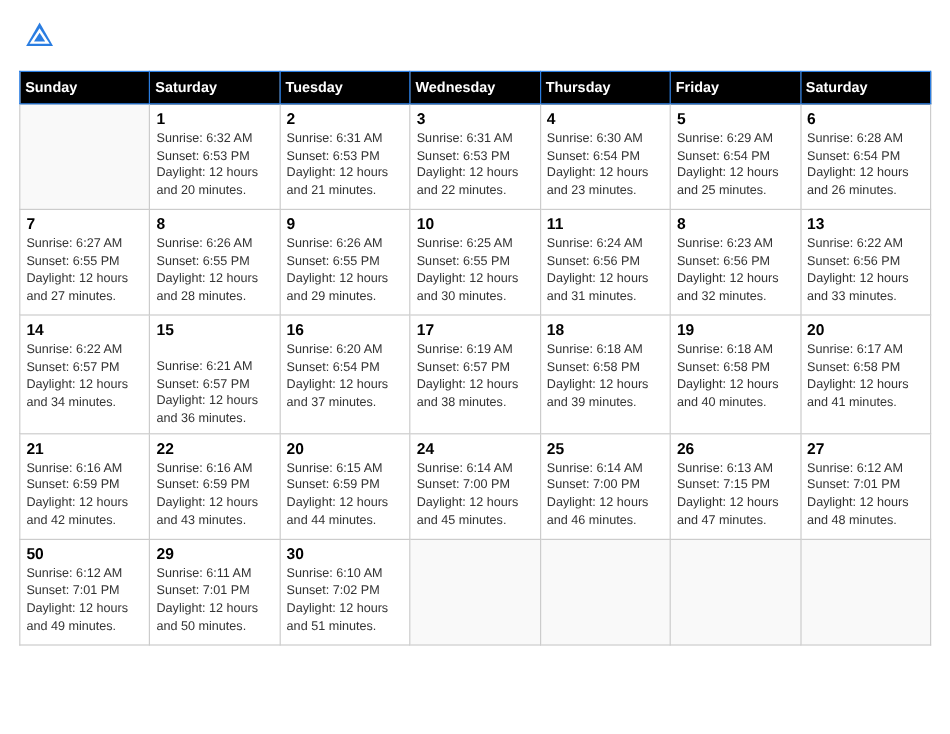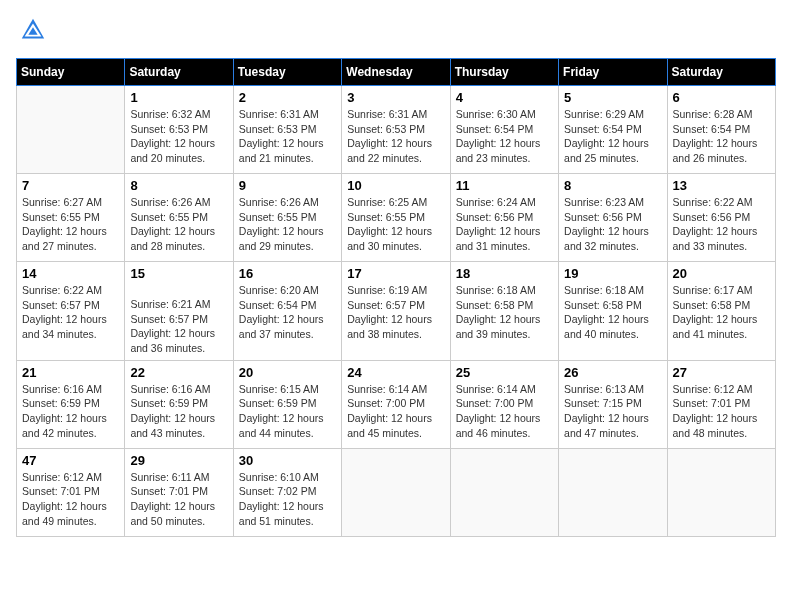--- a/index.html
+++ b/index.html
@@ -305,21 +305,21 @@
         <td>
           <span class="day-number">27</span>
           <div class="cell-text" style="white-space: pre-line;">Sunrise: 6:12 AM
 Sunset: 7:01 PM
 Daylight: 12 hours
 and 48 minutes.</div>
         </td>
       </tr>
       <tr>
         <td>
-          <span class="day-number">47</span>
+          <span class="day-number">50</span>
           <div class="cell-text" style="white-space: pre-line;">Sunrise: 6:12 AM
 Sunset: 7:01 PM
 Daylight: 12 hours
 and 49 minutes.</div>
         </td>
         <td>
           <span class="day-number">29</span>
           <div class="cell-text" style="white-space: pre-line;">Sunrise: 6:11 AM
 Sunset: 7:01 PM
 Daylight: 12 hours

